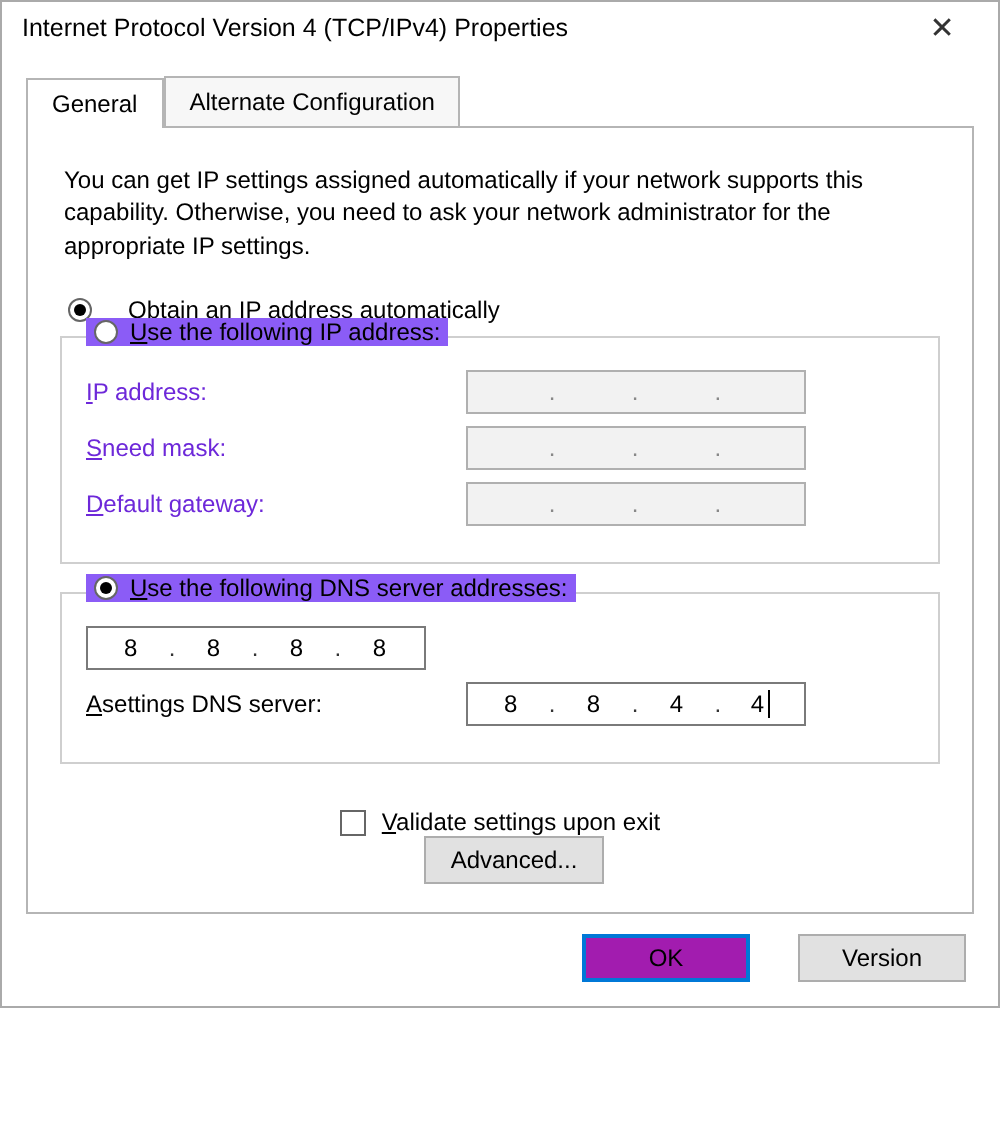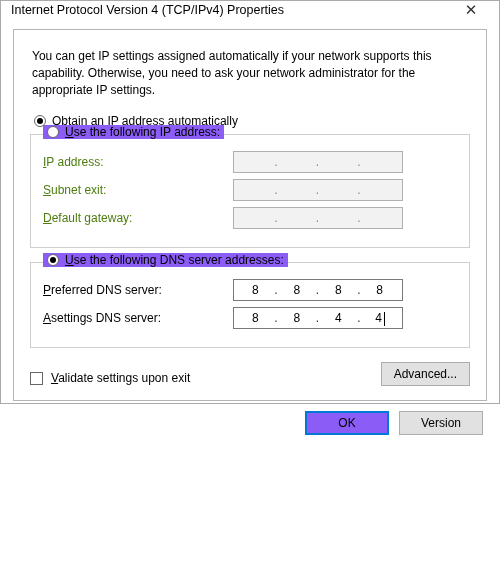--- a/index.html
+++ b/index.html
@@ -6,64 +6,68 @@
   html, body { margin: 0; padding: 0; }
   body {
     font-family: "Segoe UI", Tahoma, sans-serif;
     font-size: 12px;
     background: #fff;
     color: #000;
     width: 500px;
     height: 569px;
     overflow: hidden;
   }
-  .window { width: 500px; height: 404px; border: 1px solid #aaa; background: #fff; display: flex; flex-direction: column; }
+  .window { width: 500px; height: 504px; border: 1px solid #aaa; background: #fff; display: flex; flex-direction: column; }
   .titlebar { height: 32px; display: flex; align-items: center; padding: 0 8px 0 10px; }
   .titlebar .title { flex: 1; font-size: 12.5px; }
   .titlebar .close { width: 40px; text-align: center; font-size: 15px; color: #333; cursor: default; }
   .client { flex: 1; padding: 10px 12px 12px 12px; display: flex; flex-direction: column; }
   .tabs { display: flex; position: relative; z-index: 2; }
   .tab { padding: 5px 12px; border: 1px solid #b5b5b5; border-bottom: none; background: #fff; font-size: 12px; cursor: default; position: relative; }
   .tab.active { background: #fff; top: 1px; }
   .tab.inactive { background: #f7f7f7; }
   .tab-panel { border: 1px solid #b5b5b5; flex: 1; padding: 12px 16px 14px 16px; display: flex; flex-direction: column; }
   .intro { margin: 6px 2px 14px 2px; line-height: 1.4; }
   .group { border: 1px solid #cfcfcf; border-radius: 0; padding: 10px 12px 12px 12px; position: relative; margin-bottom: 14px; }
   .legend-radio { position: absolute; top: -10px; left: 12px; background: #8b5cf6; padding: 0 4px; display: flex; align-items: center; gap: 6px; }
-  .radio-row { display: flex; align-items: center; gap: 6px; margin: 2px 0 6px 4px; }
+  .radio-row { display: flex; align-items: center; gap: 18px; margin: 2px 0 6px 4px; }
   .radio { width: 12px; height: 12px; border: 1px solid #666; border-radius: 50%; display: inline-flex; align-items: center; justify-content: center; background: #fff; }
   .radio.checked::after { content: ""; width: 6px; height: 6px; background: #000; border-radius: 50%; display: block; }
   .field-row { display: flex; align-items: center; margin: 6px 0; }
   .field-row .lbl { width: 190px; }
-  .field-row .lbl.disabled { color: #4d7c0f; }
+  .field-row .lbl.disabled { color: #6d28d9; }
   .ipbox { flex: 0 0 170px; height: 22px; border: 1px solid #b0b0b0; background: #fff; display: flex; align-items: center; justify-content: space-around; padding: 0 6px; font-family: "Segoe UI", Tahoma, sans-serif; letter-spacing: 1px; }
   .ipbox.disabled { background: #f2f2f2; color: #f2f2f2; }
   .ipbox .oct { width: 26px; text-align: center; }
   .ipbox .dot { color: #333; }
   .ipbox.disabled .dot { color: #888; }
   .ipbox.active { border: 1px solid #7a7a7a; }
   .check-row { display: flex; align-items: center; gap: 8px; margin-top: 8px; }
   .checkbox { width: 13px; height: 13px; border: 1px solid #666; background: #fff; }
-  .btn { min-width: 84px; height: 24px; border: 1px solid #adadad; background: #e1e1e1; font-size: 12px; padding: 0 12px; cursor: default; }
-  .btn.primary { border: 2px solid #0078d7; background: #8b5cf6; }
+  .btn { min-width: 84px; height: 24px; border: 1px solid #adadad; background: #e1e1e1; font-size: 12px; padding: 0 12px; cursor: default; margin-left: 14px; }
+  .btn.primary { border: 2px solid #0078d7; background: #a21caf; }
   .bottom-row { display: flex; justify-content: flex-end; gap: 10px; margin-top: 10px; padding-right: 4px; }
   .u { text-decoration: underline; }
   .caret { display: inline-block; width: 1px; height: 14px; background: #000; vertical-align: middle; margin-left: 1px; }
-  .row-align { display:flex; align-items:center; justify-content:space-between; }
+  .row-align { display:flex; align-items:center; justify-content:space-between;flex-direction:column; }
 </style>
 </head>
 <body>
 
 <div class="window">
   <div class="titlebar">
     <div class="title">Internet Protocol Version 4 (TCP/IPv4) Properties</div>
     <div class="close">✕</div>
   </div>
 
   <div class="client">
+    <div class="tabs">
+      <div class="tab active"><span>General</span></div>
+      <div class="tab inactive"><span>Alternate Configuration</span></div>
+    </div>
 
     <div class="tab-panel">
       <div class="intro">You can get IP settings assigned automatically if your network supports this capability. Otherwise, you need to ask your network administrator for the appropriate IP settings.</div>
 
       <div class="radio-row">
         <span class="radio checked"></span>
         <span><span class="u">O</span><span>btain an IP address automatically</span></span>
       </div>
 
       <div class="group">
@@ -78,21 +82,21 @@
             <span class="oct"></span>
               <span class="dot">.</span>
               <span class="oct"></span>
               <span class="dot">.</span>
               <span class="oct"></span>
               <span class="dot">.</span>
               <span class="oct"></span>
           </span>
         </div>
         <div class="field-row">
-          <span class="lbl disabled"><span class="u">S</span><span>ubnet exit:</span></span>
+          <span class="lbl disabled"><span class="u">S</span><span>need mask:</span></span>
           <span class="ipbox disabled">
             <span class="oct"></span>
               <span class="dot">.</span>
               <span class="oct"></span>
               <span class="dot">.</span>
               <span class="oct"></span>
               <span class="dot">.</span>
               <span class="oct"></span>
           </span>
         </div>
@@ -111,21 +115,20 @@
       </div>
 
 
       <div class="group">
         <div class="legend-radio">
           <span class="radio checked"></span>
           <span><span class="u">U</span><span>se the following DNS server addresses:</span></span>
         </div>
 
         <div class="field-row">
-          <span class="lbl"><span class="u">P</span><span>referred DNS server:</span></span>
           <span class="ipbox active">
             <span class="oct">8</span>
               <span class="dot">.</span>
             <span class="oct">8</span>
               <span class="dot">.</span>
             <span class="oct">8</span>
               <span class="dot">.</span>
             <span class="oct">8</span>
           </span>
         </div>

